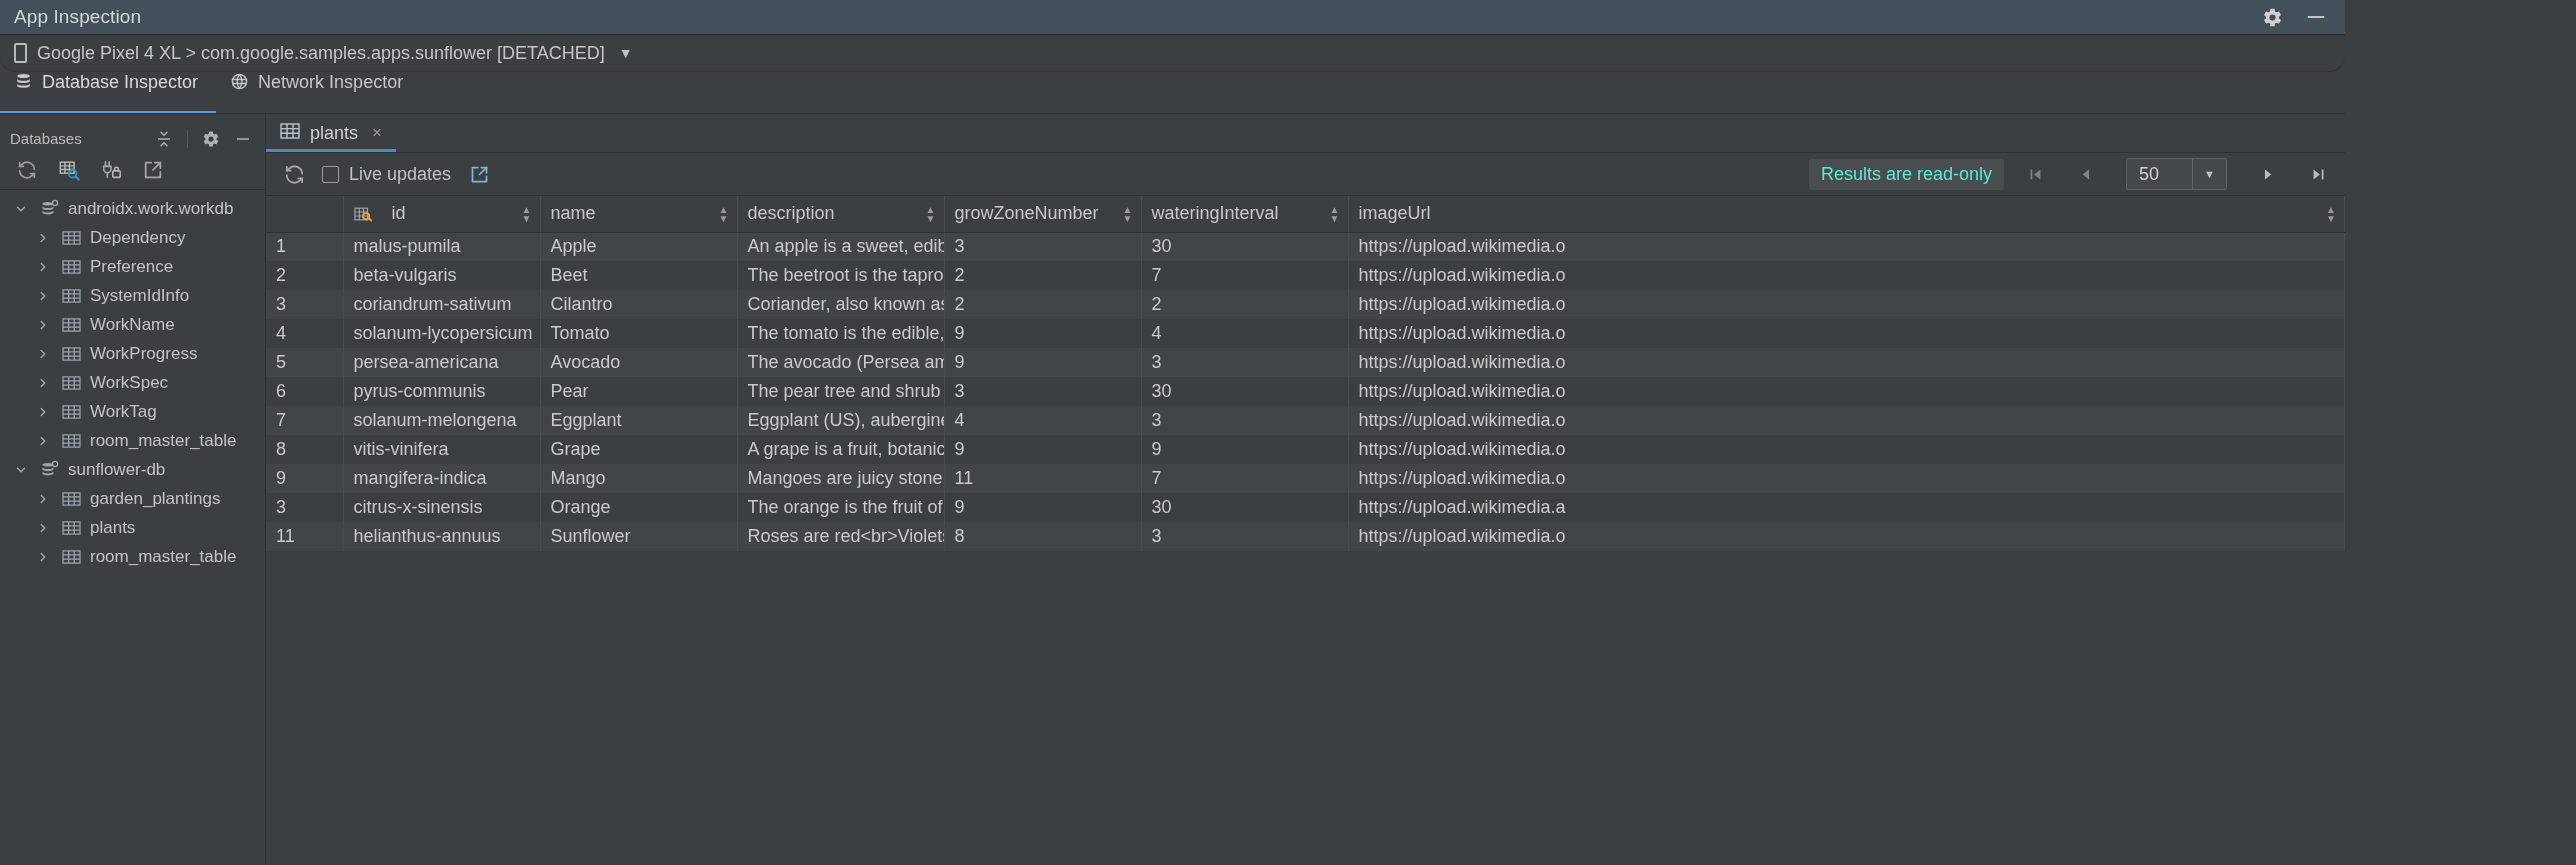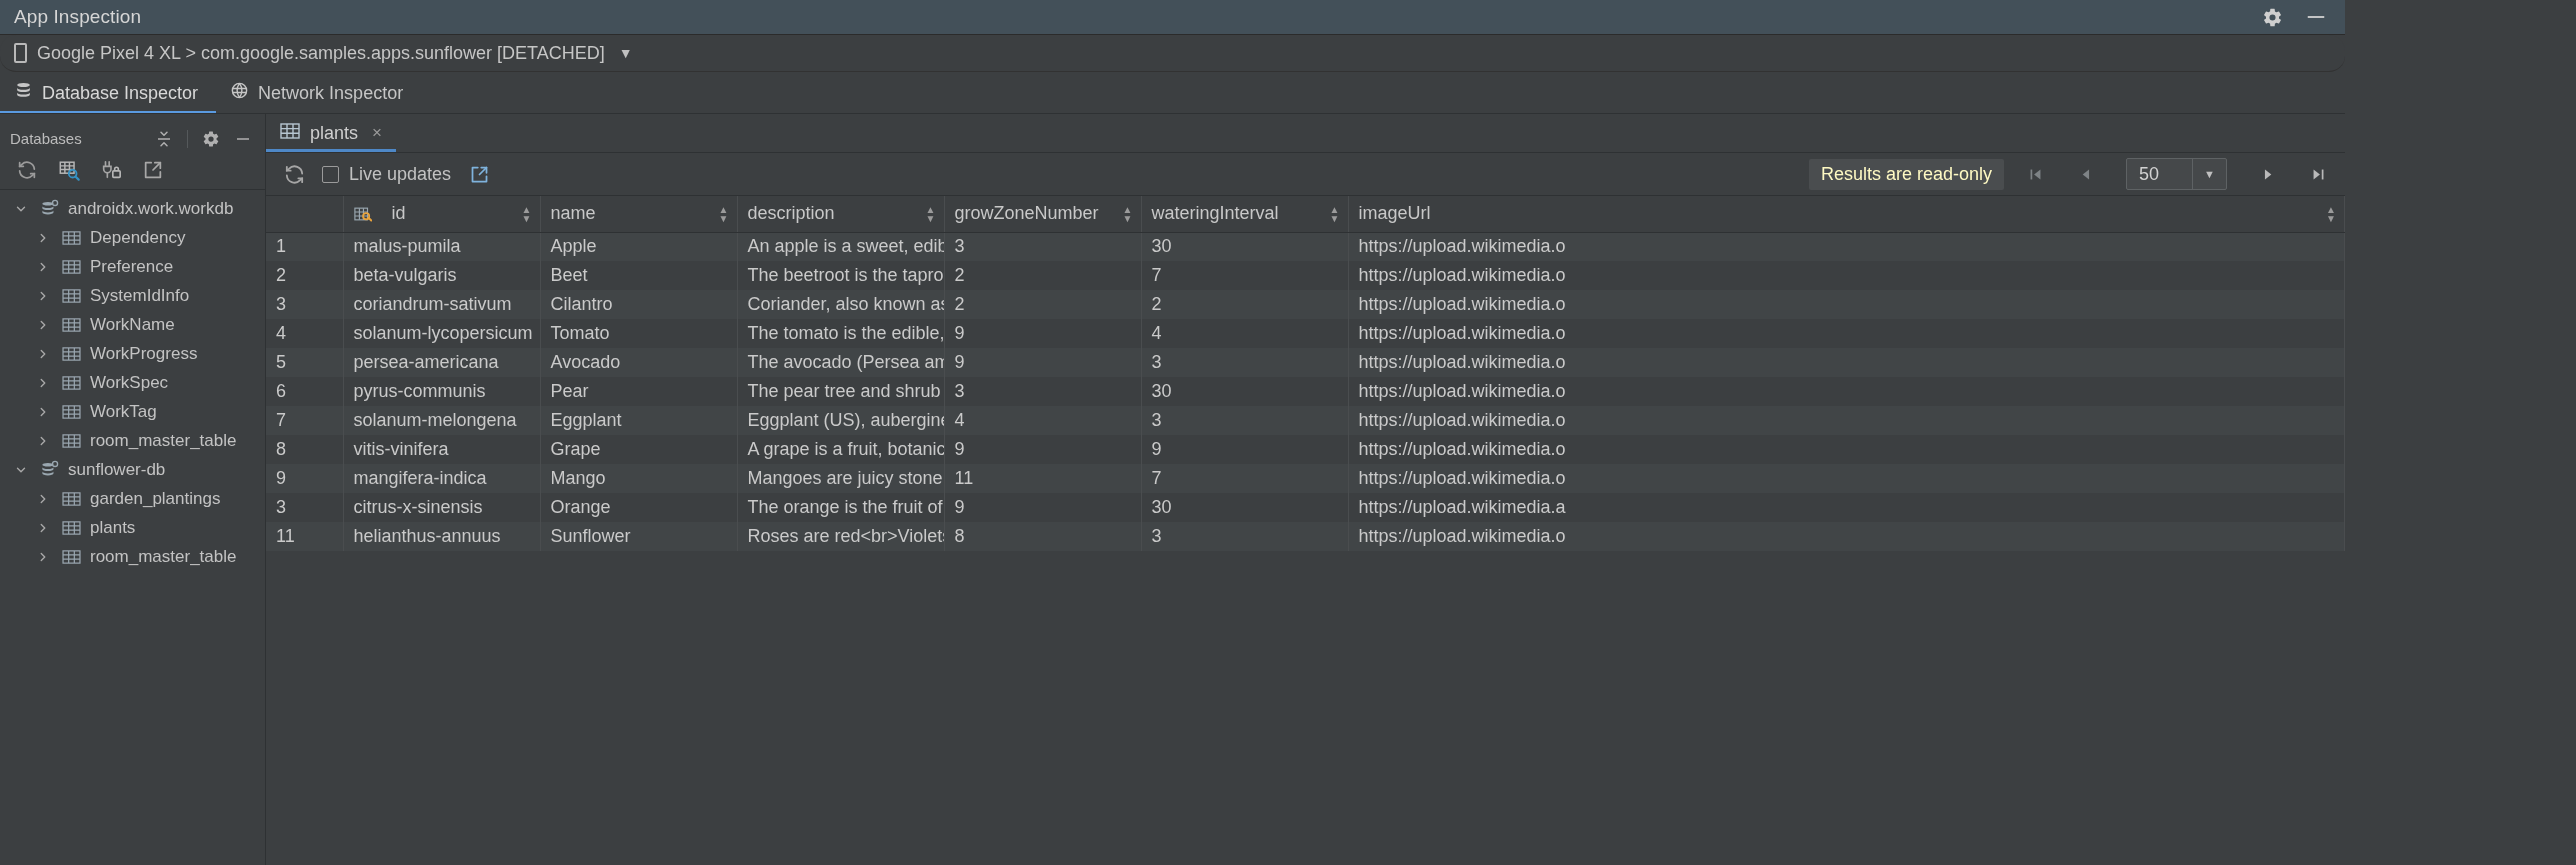--- a/index.html
+++ b/index.html
@@ -39,21 +39,21 @@
   .phone-ico { width: 13px; height: 20px; border: 2px solid #b9b9b9; border-radius: 2px; display:inline-block; }
 
   
   .insp-tabs {
     height: 42px; min-height:42px;
     display:flex; align-items: stretch;
     background: #3c3f41;
     position: relative;
   }
   .insp-tab {
-    display:flex; align-items:center; gap:9px;
+    display:flex; align-items:flex-start; gap:9px;
     padding: 0 18px 0 14px;
     font-size: 18px; color: #c6c6c6;
     cursor: pointer; position: relative;
   }
   .insp-tab.active { color: #d8d8d8; }
   .insp-tab.active::after {
     content:''; position:absolute; left:0; right:0; bottom:0; height:3px; background:#5a9ae0;
   }
   .insp-tabs::after {
     content:''; position:absolute; left:0; right:0; bottom:0; height:1px; background:#2e3133;
@@ -100,21 +100,21 @@
   .restoolbar {
     height: 43px; min-height:43px; display:flex; align-items:center;
     padding: 0 10px 0 14px; gap: 14px;
     border-bottom:1px solid #2e3133;
   }
   .rt-ico { width:28px; height:28px; display:flex; align-items:center; justify-content:center; color:#b4b4b4; cursor:pointer; }
   .liveupd { display:flex; align-items:center; gap:10px; font-size:18px; color:#c2c2c2; cursor:pointer; }
   .cbox { width:17px; height:17px; border:1px solid #9b9b9b; border-radius:2px; background:transparent; }
   .rt-spacer { flex:1; }
   .readonly {
-    font-size:18px; color:#fef9c3; background:#4a4d4f;
+    font-size:18px; color:#5eead4; background:#4a4d4f;
     padding: 5px 12px; border-radius:2px;
   }
   .pager { display:flex; align-items:center; gap:16px; }
   .pg-btn { width:34px; height:30px; display:flex; align-items:center; justify-content:center; color:#7e8386; cursor:pointer; font-size:15px; }
   .pg-btn.on { color:#b9b9b9; }
   .pgsel {
     display:flex; align-items:center; margin:0 8px;
     border:1px solid #5e6264; border-radius:2px; background:#45484a; height:32px;
   }
   .pgsel .val { font-size:18px; color:#d2d2d2; padding: 0 14px 0 12px; min-width:65px; }

